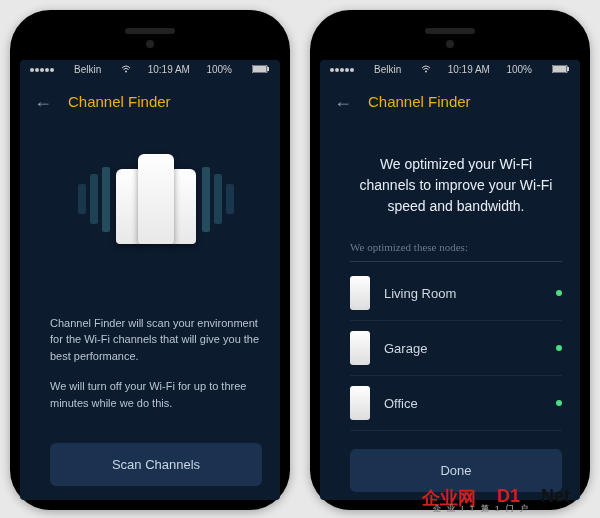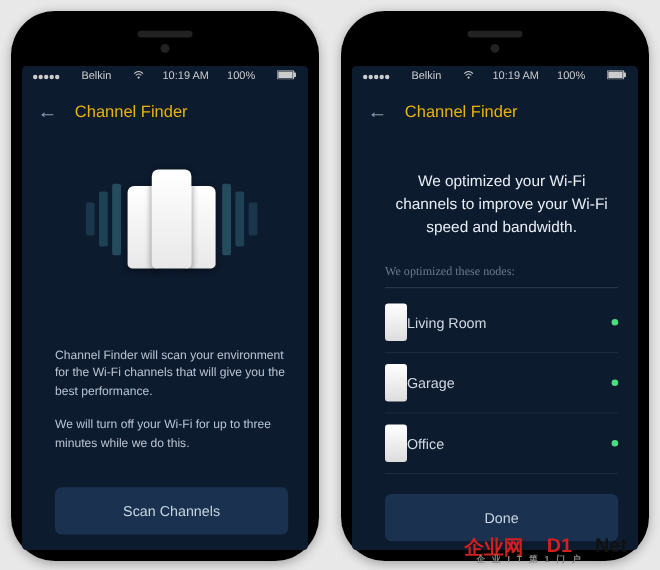--- a/index.html
+++ b/index.html
@@ -164,20 +164,21 @@
       border-bottom: 1px solid #2a3a50;
       padding-bottom: 8px;
       margin-bottom: 4px;
       font-family: Liberation Serif, serif;
     }
     .node-row {
       display: flex;
       align-items: center;
       padding: 10px 0;
       border-bottom: 1px solid #1a2a40;
+      gap: 14px;
     }
     .node-icon {
       width: 20px;
       height: 34px;
       background: linear-gradient(to bottom, #fff, #ddd);
       border-radius: 3px;
     }
     .node-label {
       flex: 1;
       font-size: 13px;

